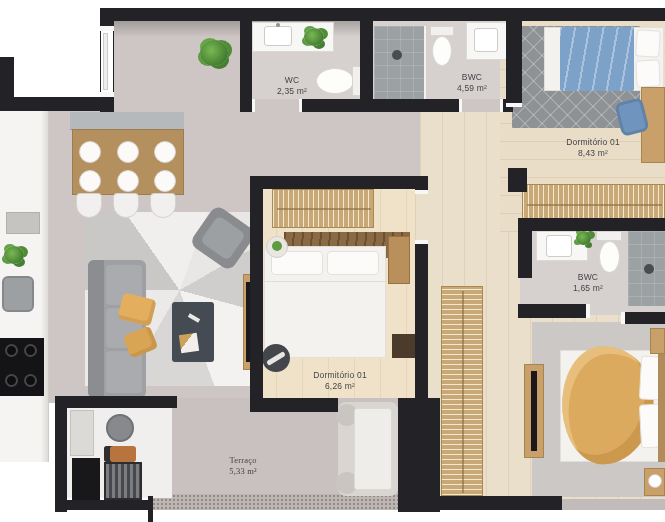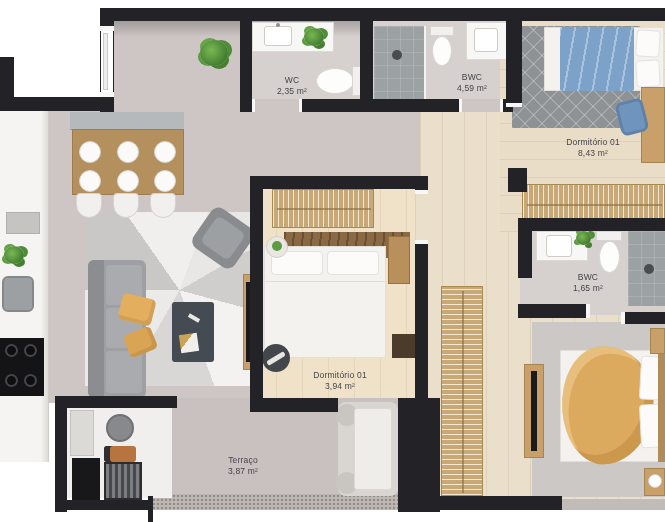--- a/index.html
+++ b/index.html
@@ -243,20 +243,20 @@
   <div class="room-label" style="left:548px;top:137px;">
     <span class="nm">Dormitório 01</span>
     <span class="ar">8,43 m²</span>
   </div>
   <div class="room-label" style="left:543px;top:272px;">
     <span class="nm">BWC</span>
     <span class="ar">1,65 m²</span>
   </div>
   <div class="room-label" style="left:295px;top:370px;">
     <span class="nm">Dormitório 01</span>
-    <span class="ar">3,94 m²</span>
-  </div>
-  <div class="room-label" style="left:198px;top:455px;">
+    <span class="ar">6,26 m²</span>
+  </div>
+  <div class="room-label" style="left:198px;top:455px;font-family:Liberation Serif, serif;">
     <span class="nm">Terraço</span>
-    <span class="ar">3,87 m²</span>
+    <span class="ar">5,33 m²</span>
   </div>
 
 </div>
 
 </body></html>

